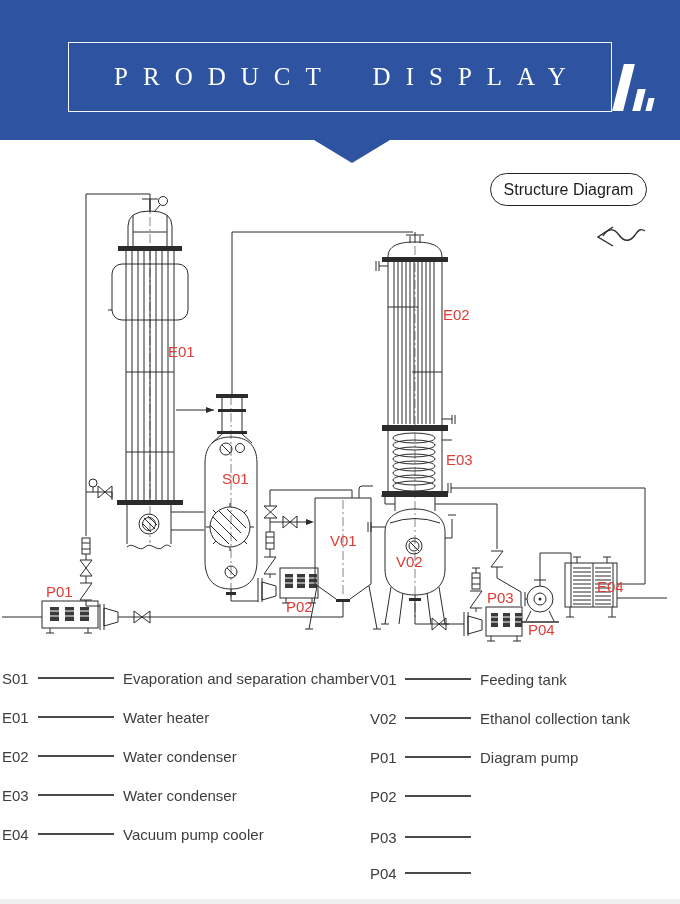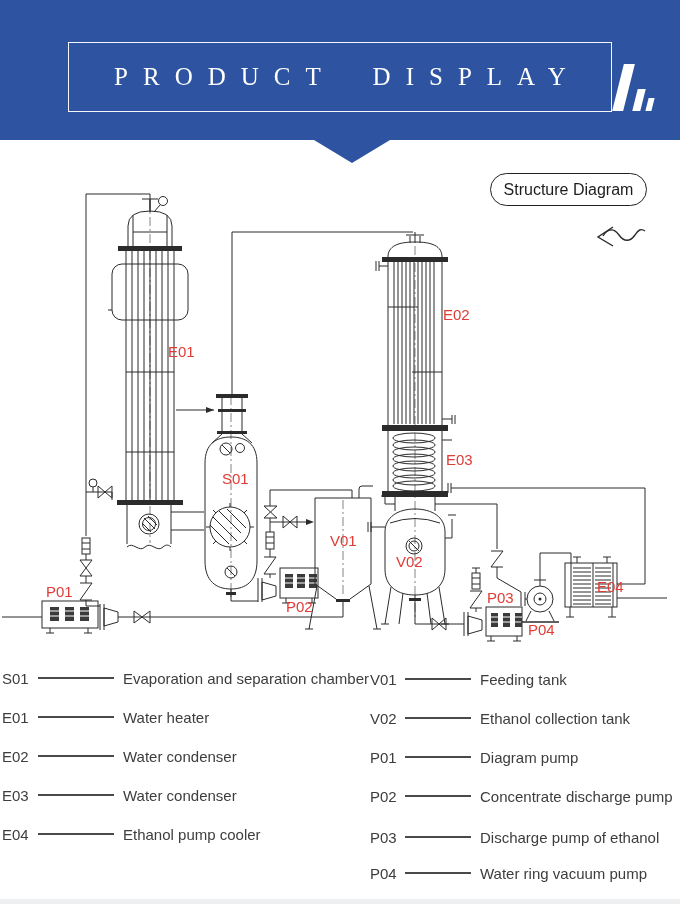--- a/index.html
+++ b/index.html
@@ -282,48 +282,45 @@
       <span class="lg-desc">Water condenser</span>
   </div>
   <div class="lg-row" style="left:2px;top:785px">
     <span class="lg-code">E03</span>
       <span class="lg-line"></span>
       <span class="lg-desc">Water condenser</span>
   </div>
   <div class="lg-row" style="left:2px;top:824px">
     <span class="lg-code">E04</span>
       <span class="lg-line"></span>
-      <span class="lg-desc">Ethanol pump cooler</span>
+      <span class="lg-desc">Vacuum pump cooler</span>
   </div>
 
   <div class="lg-row r" style="left:370px;top:669px">
     <span class="lg-code">V01</span>
       <span class="lg-line"></span>
       <span class="lg-desc">Feeding tank</span>
   </div>
   <div class="lg-row r" style="left:370px;top:708px">
     <span class="lg-code">V02</span>
       <span class="lg-line"></span>
       <span class="lg-desc">Ethanol collection tank</span>
   </div>
   <div class="lg-row r" style="left:370px;top:747px">
     <span class="lg-code">P01</span>
       <span class="lg-line"></span>
       <span class="lg-desc">Diagram pump</span>
   </div>
   <div class="lg-row r" style="left:370px;top:786px">
     <span class="lg-code">P02</span>
       <span class="lg-line"></span>
-      <span class="lg-desc">Concentrate discharge pump</span>
   </div>
   <div class="lg-row r" style="left:370px;top:827px">
     <span class="lg-code">P03</span>
       <span class="lg-line"></span>
-      <span class="lg-desc">Discharge pump of ethanol</span>
   </div>
   <div class="lg-row r" style="left:370px;top:863px">
     <span class="lg-code">P04</span>
       <span class="lg-line"></span>
-      <span class="lg-desc">Water ring vacuum pump</span>
   </div>
 
   <div class="bottom-strip"></div>
 </div>
 
 </body></html>

